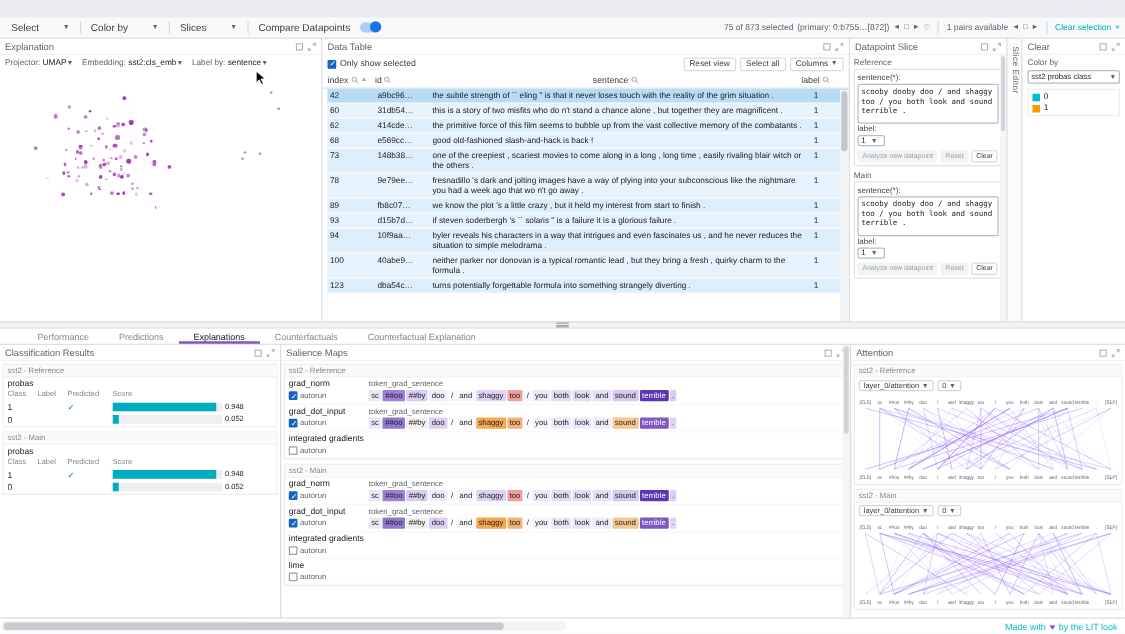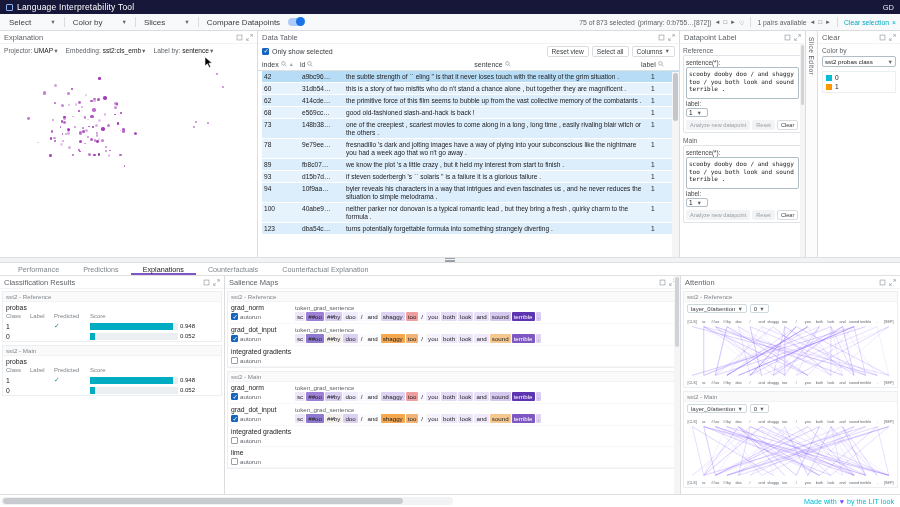--- a/index.html
+++ b/index.html
@@ -81,21 +81,21 @@
   .color-body{padding:3px 4px;font-size:6.6px;color:#5f6368;}
   .color-select{border:1px solid #b0bec5;border-radius:2px;display:flex;align-items:center;justify-content:space-between;padding:1px 2px;margin-top:2px;font-size:6.2px;color:#202124;cursor:pointer;}
   .legend{margin-top:4px;border:1px solid #eceff1;padding:2px 3px;display:flex;flex-direction:column;gap:2px;}
   .leg-item{display:flex;align-items:center;gap:3px;font-size:6.6px;color:#202124;}
   .leg-sq{width:6px;height:6px;flex:none;}
 
   
   .splitter{position:absolute;top:257px;left:0;width:900px;height:6px;background:#f1f3f4;border-top:1px solid #e0e0e0;border-bottom:1px solid #e0e0e0;display:flex;align-items:center;justify-content:center;cursor:row-resize;}
   .grip{width:10px;height:4px;display:flex;flex-direction:column;justify-content:space-between;}
   .grip i{display:block;height:1px;background:#9aa0a6;}
-  .tabsbar{position:absolute;top:263px;left:0;width:900px;height:13px;background:#fff;border-bottom:1px solid #e0e0e0;display:flex;align-items:stretch;padding-left:6px;}
+  .tabsbar{position:absolute;top:263px;left:0;width:900px;height:13px;background:#fff;border-bottom:1px solid #e0e0e0;display:flex;align-items:stretch;padding-left:18px;}
   .tab{padding:0 12px;display:flex;align-items:center;font-size:7.2px;color:#80868b;cursor:pointer;}
   .tab.active{color:#202124;box-shadow:inset 0 -2px 0 rgba(103,58,183,.85);}
 
   .lower{position:absolute;top:276px;left:0;width:900px;height:218px;display:flex;gap:1px;background:#dadce0;justify-content:flex-end;}
   .p-cls{width:224px;}.p-sal{width:455px;}.p-att{flex:1;}
   .group-header{background:#fafafa;border-bottom:1px solid #f1f3f4;font-size:6.2px;color:#80868b;padding:1px 3px;}
 
   
   .cls-body{flex:1;padding:2px;overflow:hidden;}
   .cls-group{border:1px solid #eceff1;margin-bottom:3px;}
@@ -133,26 +133,20 @@
   .footer{position:absolute;bottom:0;left:0;width:900px;height:13px;background:#fff;border-top:1px solid #e0e0e0;display:flex;align-items:center;justify-content:flex-end;padding:0 6px;font-size:7.2px;color:#00bcd4;gap:3px;}
   .heart{color:#7c4dff;}
   .hscroll{position:absolute;left:1px;bottom:2px;width:452px;height:8px;background:#f1f3f4;border-radius:4px;}
   .hscroll .thumb{position:absolute;left:2px;top:1px;height:6px;width:400px;background:#c7cbd0;border-radius:3px;}
 </style>
 </head>
 <body>
 
 <div id="app">
 
-  <div class="topbar">
-    <span class="logo"></span>
-    <span class="title">Language Interpretability Tool</span>
-    <span class="spacer"></span>
-    <span class="badge">GD</span>
-  </div>
 
   <div class="menubar">
     <span class="menu-item">
         <span>Select</span>
         <span class="caret">▼</span>
       </span>
     <span class="vsep"></span>
     <span class="menu-item">
         <span>Color by</span>
         <span class="caret">▼</span>
@@ -433,21 +427,21 @@
             <div class="tcell c-label">1</div>
           </div>
         </div>
       <div class="vscroll" style="top:41px;">
           <span class="thumb"></span>
         </div>
     </div>
 
     <div class="panel p-editor">
       <div class="phead">
-        <span class="t">Datapoint Label</span>
+        <span class="t">Datapoint Slice</span>
         <span class="ph-ic">
             <svg width="7" height="7" viewBox="0 0 10 10">
               <rect x="1.5" y="1.5" width="7" height="7" fill="none" stroke="#9aa0a6"></rect>
             </svg>
           </span>
         <span class="ph-ic">
             <svg width="7" height="7" viewBox="0 0 10 10">
               <path d="M6 1h3v3M9 1 6 4M4 9H1V6M1 9l3-3" fill="none" stroke="#9aa0a6"></path>
             </svg>
           </span>

